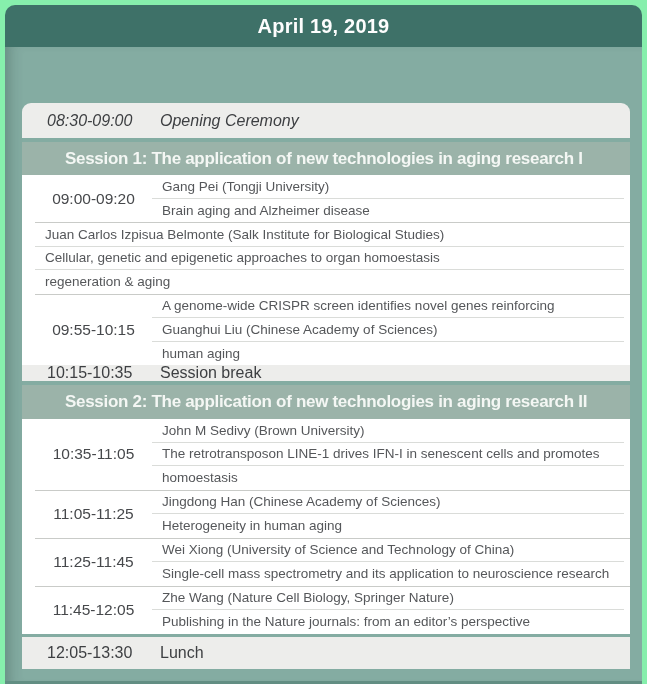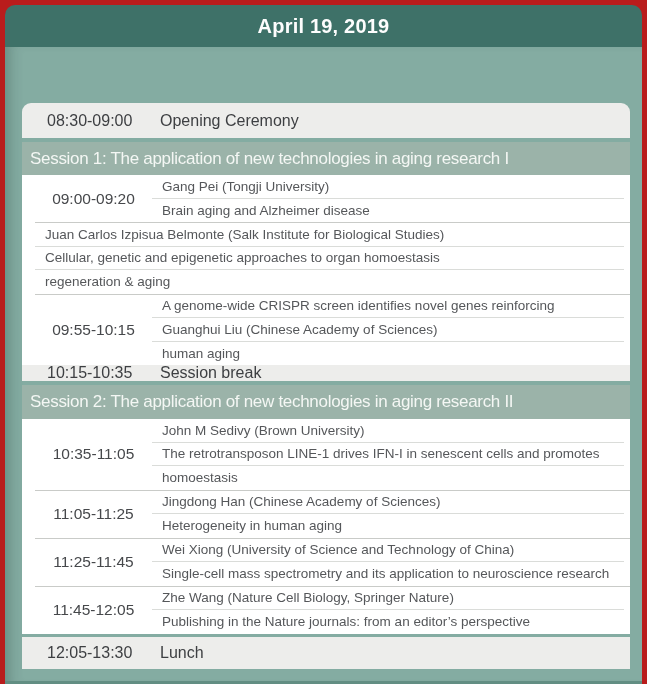--- a/index.html
+++ b/index.html
@@ -11,40 +11,40 @@
     --bottom-strip:#628e83;
     --time-text:#46484b;
     --content-text:#55575a;
     --break-text:#3d3f42;
     --light-text:#f4f7f4;
     --line-inner:#dadcd9;
     --line-entry:#c9cbc8;
   }
   *{margin:0;padding:0;box-sizing:border-box;}
   body{background:#ffffff;font-family:"Liberation Sans","DejaVu Sans",sans-serif;}
-  .page{position:relative;width:647px;height:684px;background:#b91c1c;overflow:hidden;}
+  .page{position:relative;width:647px;height:684px;background:#86efac;overflow:hidden;}
   .card{position:absolute;left:5px;top:5px;width:637px;height:679px;
         border-radius:10px 10px 0 0;overflow:hidden;display:flex;flex-direction:column;}
   .date-header{height:42px;flex:0 0 42px;background:var(--header-bg);
         display:flex;align-items:center;justify-content:center;}
   .date-title{color:#fdfdfd;font-size:20px;font-weight:bold;letter-spacing:0.2px;}
   .card-body{flex:1;background:var(--body-bg);padding:56px 12px 0 17px;position:relative;
         box-shadow:inset 13px 0 14px -9px rgba(30,60,52,0.30);}
   .bottom-strip{position:absolute;left:0;bottom:0;width:100%;height:3px;background:var(--bottom-strip);}
 
   .break-row{background:var(--break-bg);display:flex;align-items:center;padding-left:25px;
         color:var(--break-text);font-size:16px;}
   .break-row .break-time{width:113px;}
-  .opening-row{height:35px;border-radius:9px 9px 0 0;margin-bottom:4px;}
+  .opening-row{height:35px;border-radius:9px 9px 0 0;margin-bottom:4px;font-style:italic;}
   .coffee-row{height:16px;margin-bottom:4px;}
   .lunch-row{height:32px;margin-top:3px;}
 
   .session-header{height:33px;background:var(--session-bg);display:flex;align-items:center;
         padding-left:8px;}
-  .session-title{color:var(--light-text);font-size:17px;font-weight:normal;letter-spacing:-0.3px;}
+  .session-title{color:var(--light-text);font-size:17px;font-weight:bold;letter-spacing:-0.3px;margin-left:35px;}
 
   .entries-block{background:var(--white-bg);padding-left:13px;}
   .entry{display:flex;border-bottom:1px solid var(--line-entry);}
   .entries-block .entry:last-child{border-bottom:none;}
   .time-cell{flex:0 0 117px;display:flex;align-items:center;justify-content:center;
         color:var(--time-text);font-size:15.5px;}
   .content-cell{flex:1;padding-right:6px;display:flex;flex-direction:column;}
   .line{height:23.5px;display:flex;align-items:center;padding-left:10px;
         border-bottom:1px solid var(--line-inner);color:var(--content-text);font-size:13.5px;
         white-space:nowrap;overflow:hidden;}

